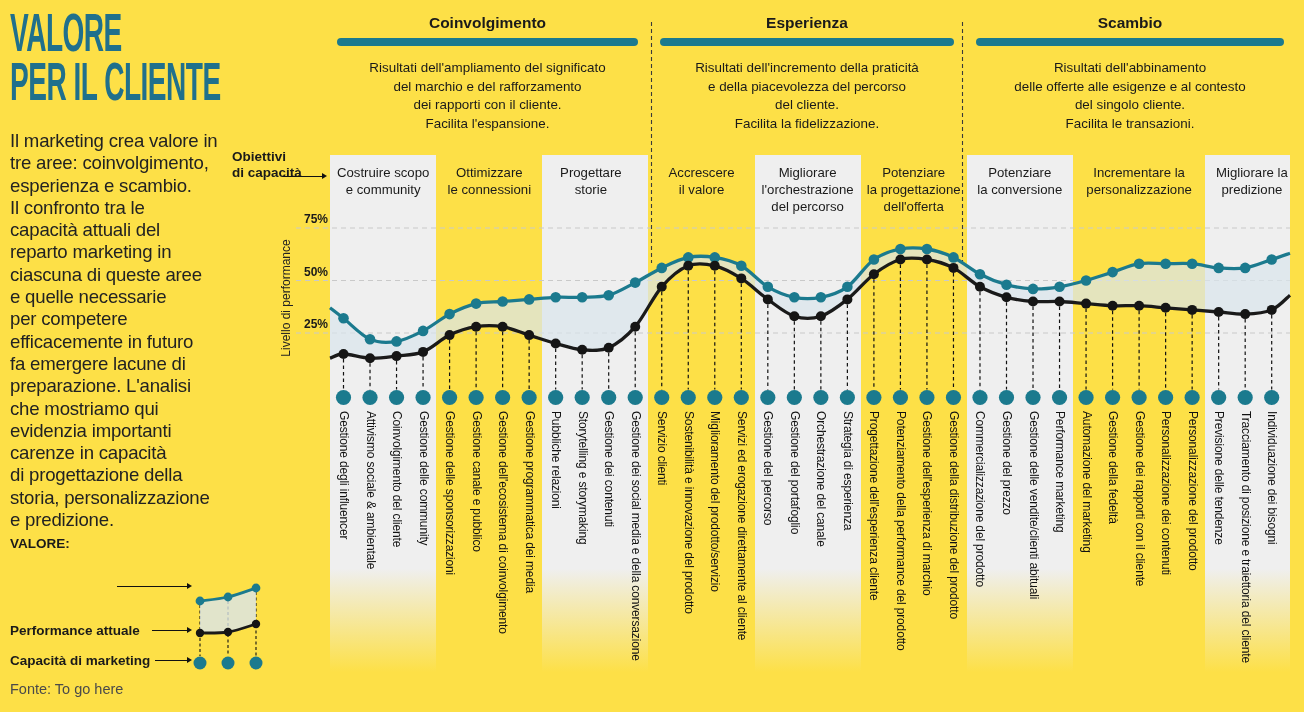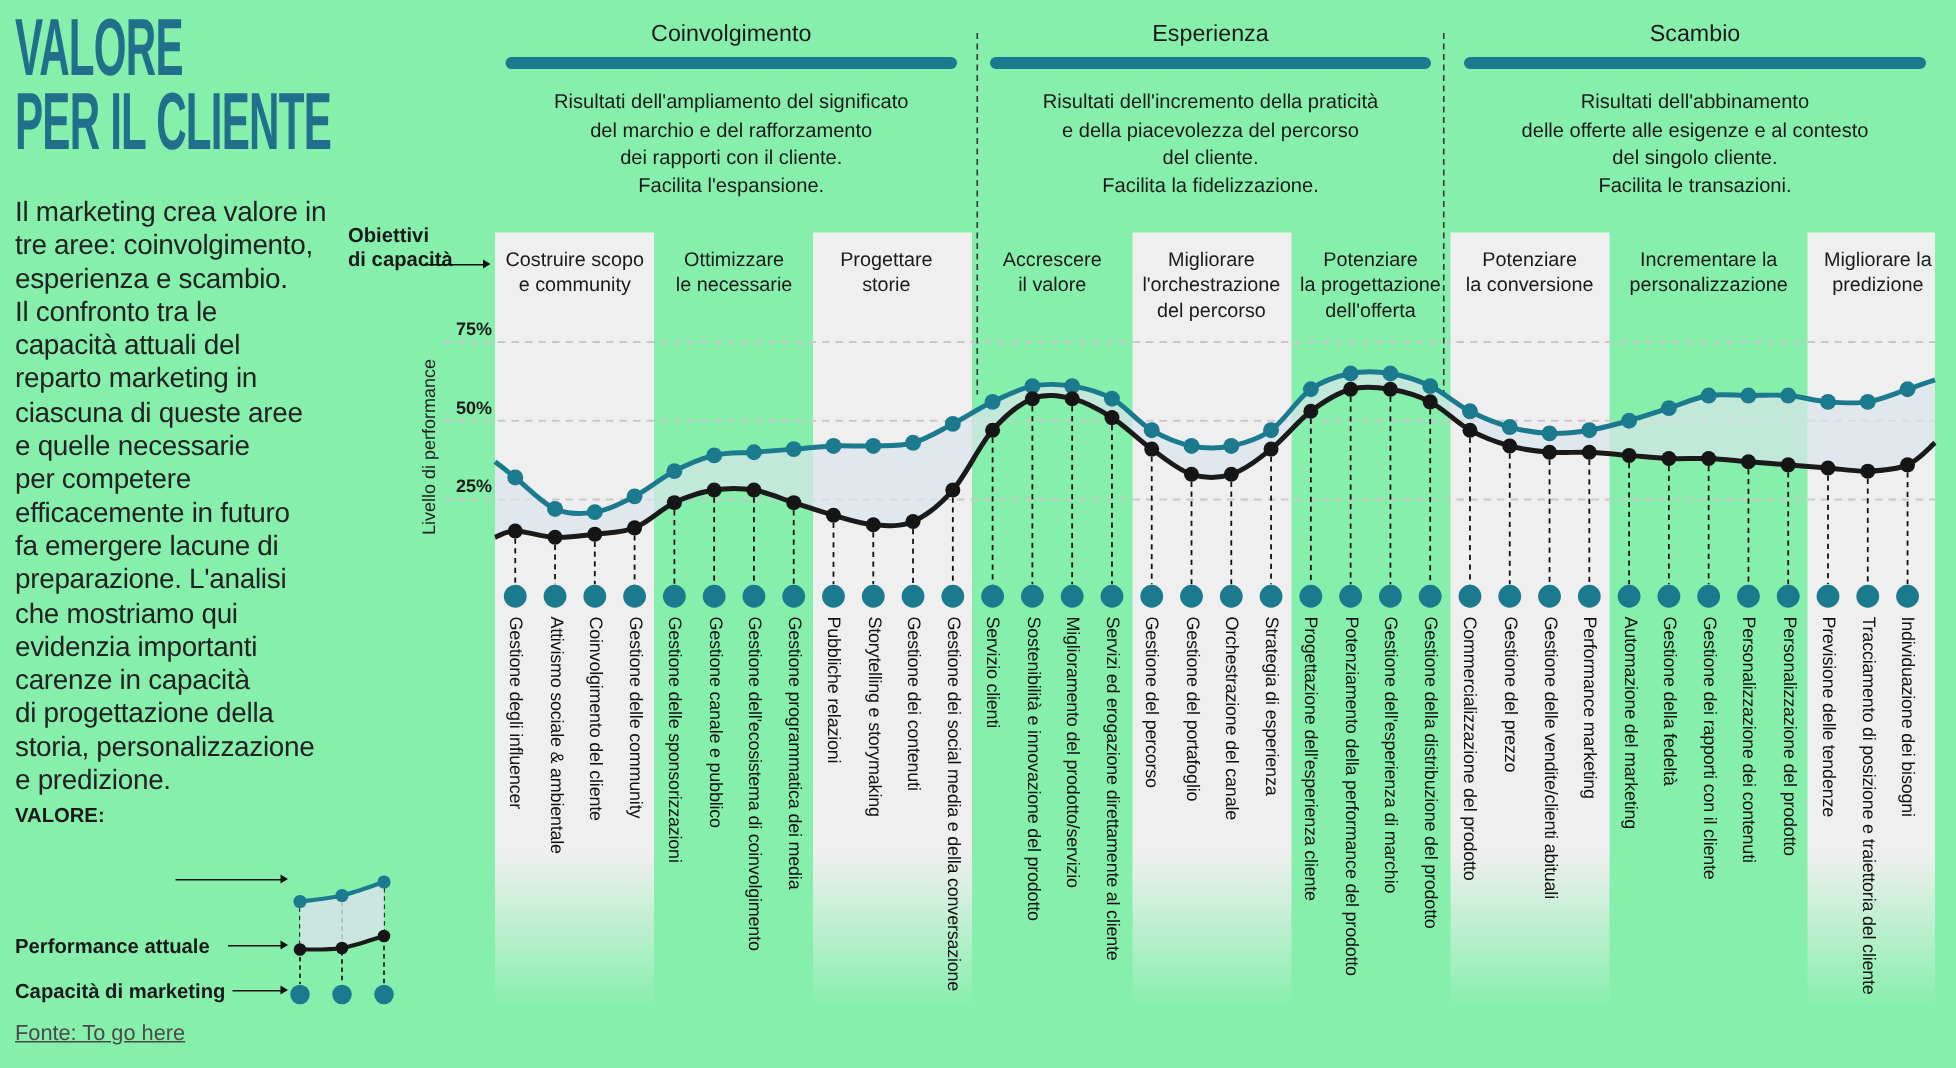--- a/index.html
+++ b/index.html
@@ -1,34 +1,34 @@
 <!DOCTYPE html>
 <html><head>
 <meta charset="utf-8">
 <style>
   html,body{margin:0;padding:0;background:#fff;}
-  #canvas{position:relative;width:1304px;height:712px;background:#86efac;overflow:hidden;
+  #canvas{position:relative;width:1304px;height:712px;background:#fde047;overflow:hidden;
           font-family:"Liberation Sans",sans-serif;color:#1a1a1a;}
   
   .big-title{position:absolute;left:10px;top:8px;font-size:54px;font-weight:bold;line-height:0.90;
              color:#20708c;letter-spacing:-1px;transform:scaleX(0.52);transform-origin:0 0;white-space:pre-line;}
   .intro{position:absolute;left:10px;top:118px;width:315px;font-size:18.6px;line-height:22.3px;
          color:#222;white-space:pre-line;letter-spacing:-0.2px;margin-top:12px;}
   .legend-head{position:absolute;left:10px;top:536px;font-size:13.5px;font-weight:bold;}
   .legend-item{position:absolute;left:10px;font-size:13.5px;font-weight:bold;line-height:17.5px;white-space:pre-line;}
-  .fonte{position:absolute;left:10px;top:681px;font-size:14.5px;color:#4a4a4a;text-decoration:underline;}
+  .fonte{position:absolute;left:10px;top:681px;font-size:14.5px;color:#4a4a4a;}
   
   .arrow{position:absolute;height:0;border-top:1.4px solid #111;}
   .arrow::after{content:'';position:absolute;right:-2px;top:-4.2px;width:0;height:0;
                 border-left:5.5px solid #111;border-top:3.4px solid transparent;border-bottom:3.4px solid transparent;}
   
   .objectives{position:absolute;left:232px;top:149px;font-size:13.5px;font-weight:bold;line-height:16px;white-space:pre-line;}
   
   .sec{position:absolute;top:14px;text-align:center;}
-  .sec-title{font-size:15.5px;font-weight:normal;text-align:center;}
+  .sec-title{font-size:15.5px;font-weight:bold;text-align:center;}
   .sec-bar{height:8px;border-radius:4px;background:#1b7a8e;margin:6px auto 13px;width:96%;}
   .sec-desc{font-size:13.4px;line-height:18.6px;white-space:pre-line;}
   
   #bands-layer{position:absolute;inset:0;z-index:0;}
   .band{position:absolute;top:155px;height:517px;
         background:linear-gradient(to bottom,#efefef 0%,#efefef 80%,rgba(239,239,239,0) 100%);}
   .band-label{position:absolute;top:164px;font-size:13.2px;line-height:17px;text-align:center;white-space:pre-line;z-index:2;}
   
   .tick-label{position:absolute;width:40px;left:288px;text-align:right;font-size:12px;font-weight:bold;z-index:2;}
   .y-title{position:absolute;left:227px;top:290px;width:120px;height:16px;text-align:center;
@@ -284,21 +284,21 @@
     <div class="y-title">Livello di performance</div>
     <div id="ticks-layer">
         <div class="tick-label" style="top: 212px;">75%</div>
         <div class="tick-label" style="top: 264.5px;">50%</div>
         <div class="tick-label" style="top: 317px;">25%</div>
       </div>
     <div id="group-labels-layer">
         <div class="band-label" style="left: 330px; width: 106.32px;">Costruire scopo
 e community</div>
         <div class="band-label" style="left: 436.32px; width: 106.08px;">Ottimizzare
-le necessarie</div>
+le connessioni</div>
         <div class="band-label" style="left: 542.4px; width: 97px;">Progettare storie</div>
         <div class="band-label" style="left: 648.48px; width: 106.08px;">Accrescere
 il valore</div>
         <div class="band-label" style="left: 754.56px; width: 106.08px;">Migliorare
 l'orchestrazione
 del percorso</div>
         <div class="band-label" style="left: 860.64px; width: 106.08px;">Potenziare
 la progettazione
 dell'offerta</div>
         <div class="band-label" style="left: 966.72px; width: 106.08px;">Potenziare

